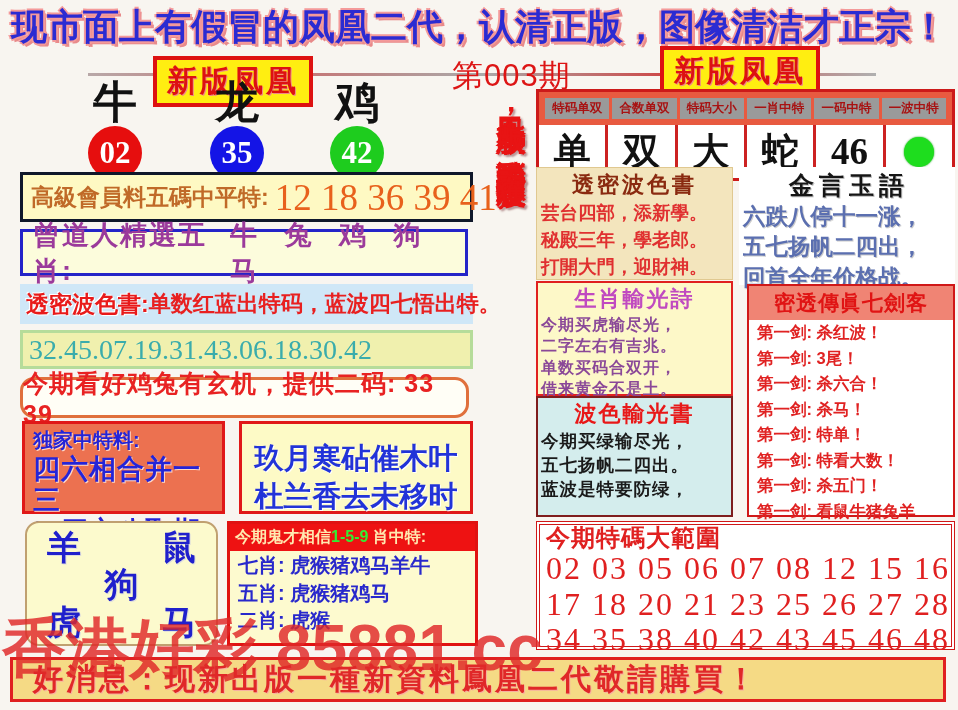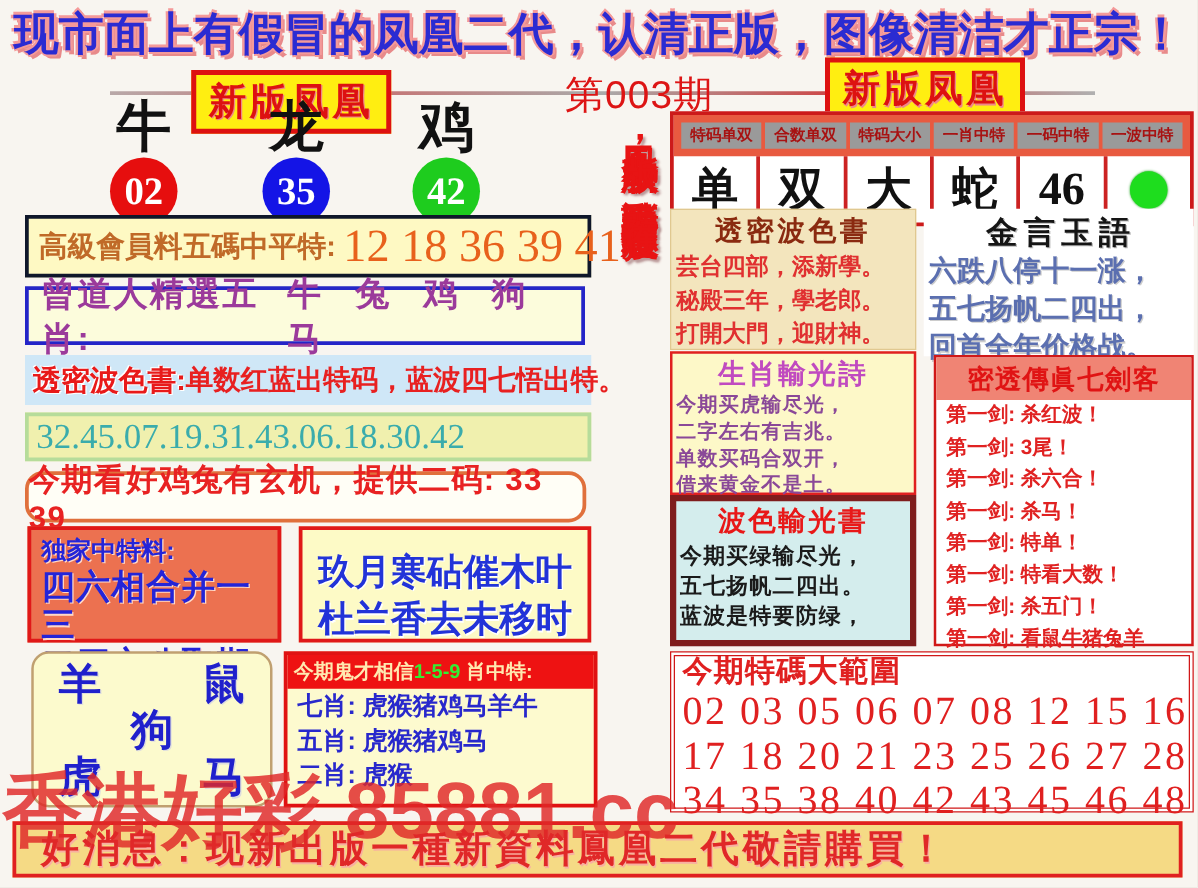--- a/index.html
+++ b/index.html
@@ -101,21 +101,21 @@
   .golden-box .rline { color:#5b6fb0; font-size:22.5px; font-weight:bold; line-height:1.35; text-shadow:1px 1px 0 #ccc; }
 
   .sxpoem-box { left:536px; top:281px; width:197px; height:115px; background:#fdf8c8; border:2px solid #e02020; padding:1px 3px; }
   .sxpoem-box .title { color:#c04ac0; font-size:22px; letter-spacing:2px; }
   .sxpoem-box .rline { color:#8a4898; font-size:16px; font-weight:bold; line-height:1.33; letter-spacing:1px; }
 
   .swords-box { left:747px; top:284px; width:208px; height:233px; background:#fff; border:2px solid #d01818; }
   .swords-box .title { background:#f08474; color:#e01414; font-size:21px; letter-spacing:1px; padding:3px 0; }
   .swords-box .rline { color:#e02222; font-size:16.5px; font-weight:bold; line-height:1.55; padding:0 8px; }
 
-  .wavep-box { left:536px; top:396px; width:197px; height:121px; background:#d4eded; border:5px solid #7f1d1d; padding:1px 3px; }
+  .wavep-box { left:536px; top:396px; width:197px; height:121px; background:#d4eded; border:2px solid #7f1d1d; padding:1px 3px; }
   .wavep-box .title { color:#e81818; font-size:22px; letter-spacing:2px; }
   .wavep-box .rline { color:#1a1a1a; font-size:17.5px; font-weight:bold; line-height:1.38; letter-spacing:1px; }
 
   .range-box { left:536px; top:521px; width:419px; height:129px; background:#fff; border:4px double #d01818; padding:0 6px; }
   .range-box .title { text-align:left; color:#e02020; font-size:24px; font-weight:bold; letter-spacing:1px; line-height:1.1; }
   .range-box .rline { color:#e02020; font-size:32px; font-family:"Liberation Serif","DejaVu Serif",serif; line-height:1.1; letter-spacing:2px; }
 
   
   .banner {
     left:10px; top:657px; width:936px; height:45px; background:#f5da85;

